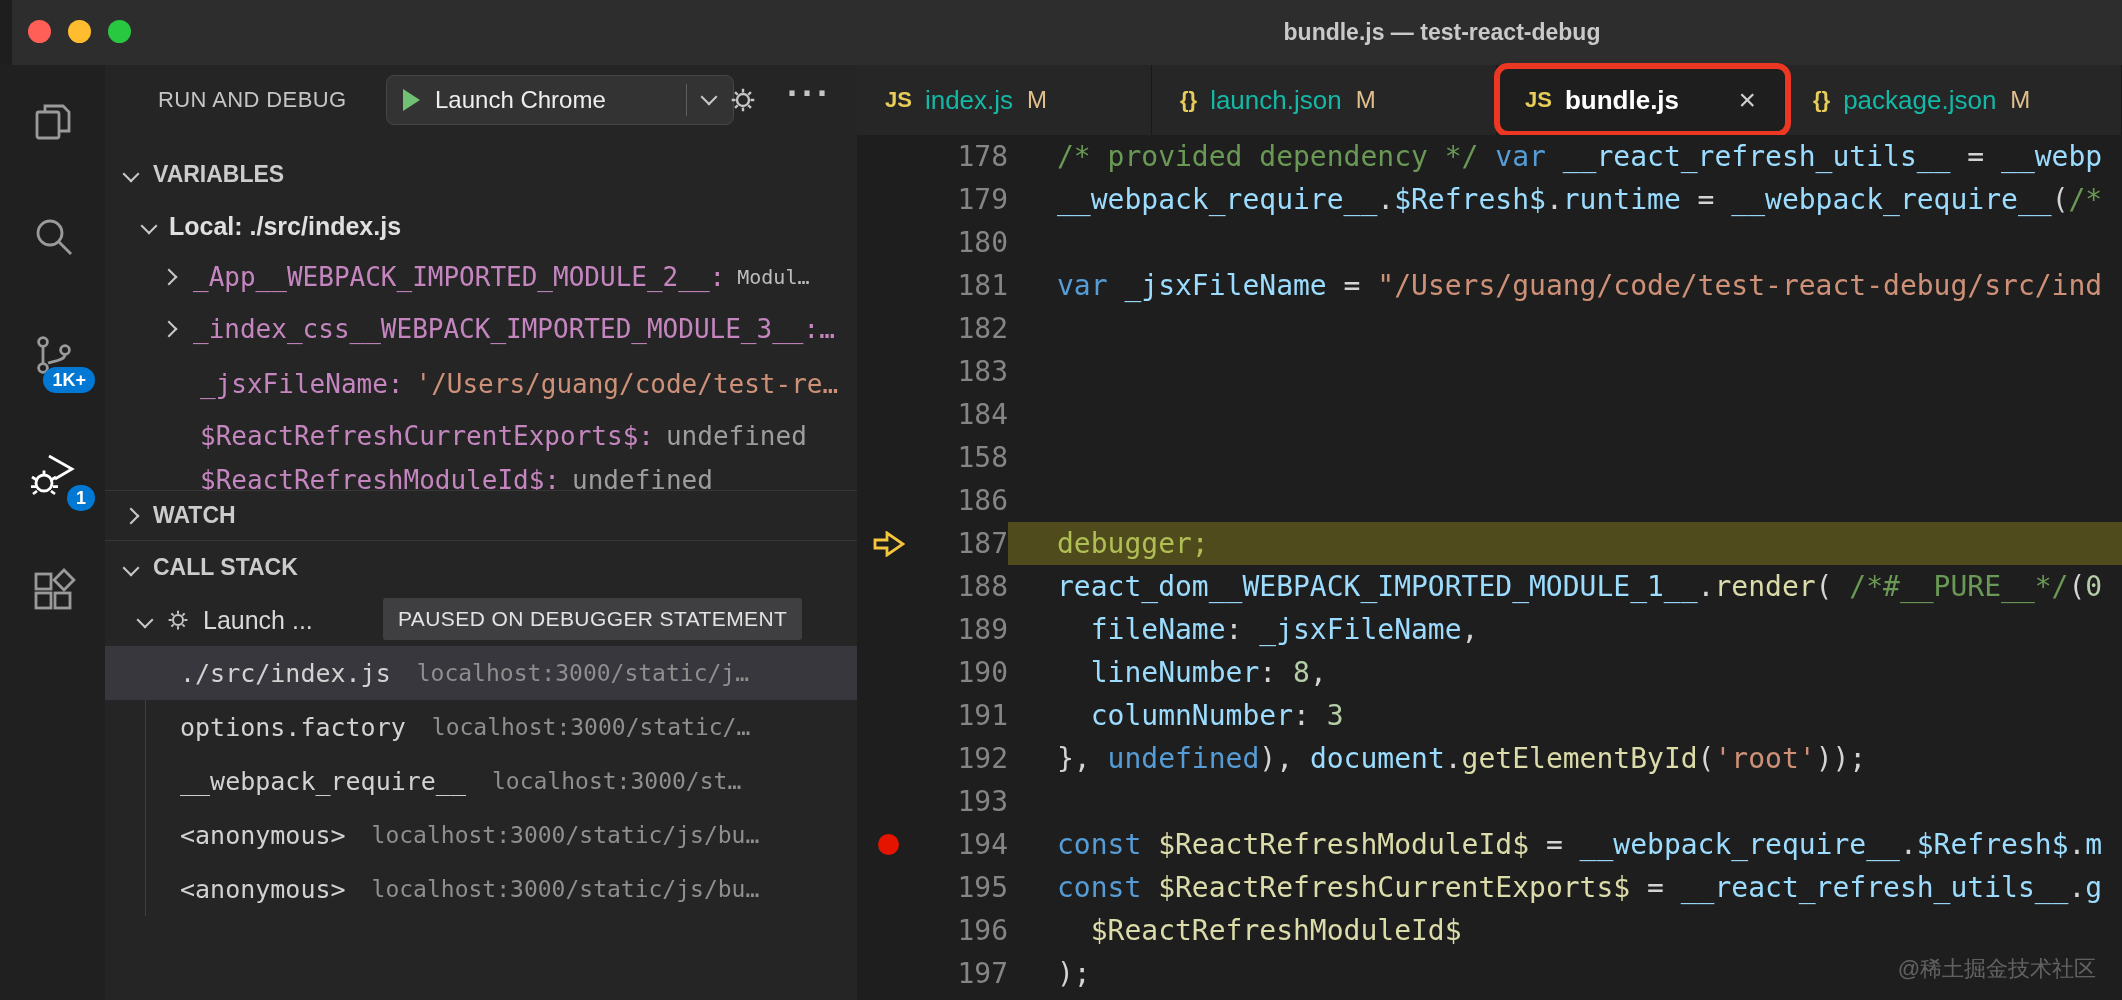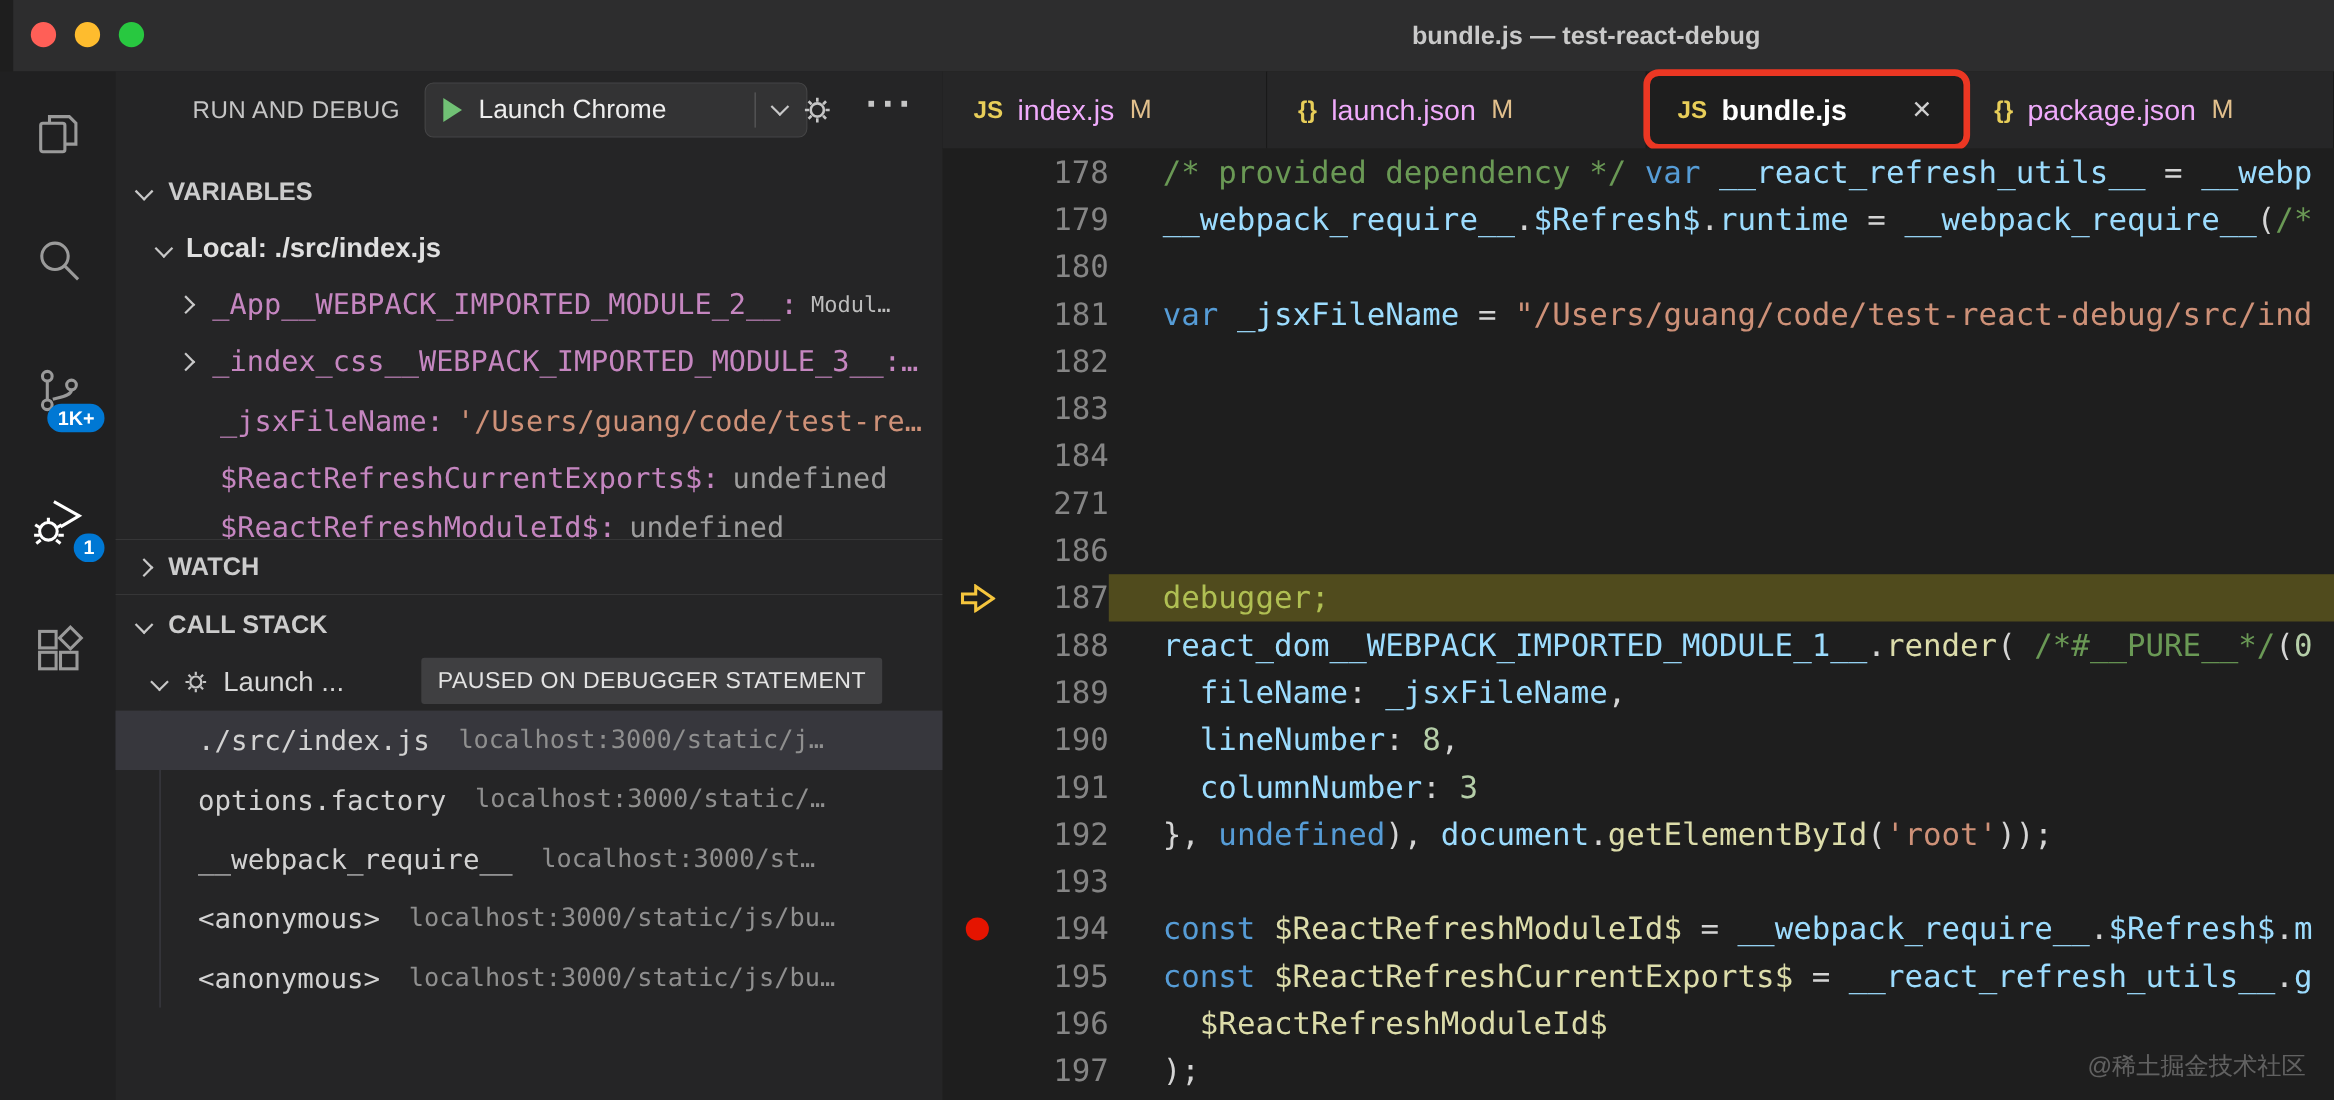--- a/index.html
+++ b/index.html
@@ -21,21 +21,21 @@
   #activitybar { position:absolute; left:0; top:65px; width:105px; height:935px; background:#202021; }
   .ab-item { position:absolute; left:29px; width:48px; height:48px; }
   .ab-item svg { width:48px; height:48px; stroke:#9a9a9a; fill:none; stroke-width:1.4; overflow:visible; }
   .ab-item.active svg { stroke:#ffffff; }
   .ab-badge { position:absolute; right:-18px; bottom:-14px; background:#0078d4; color:#ffffff;
               font-size:18px; font-weight:700; border-radius:22px; padding:4px 9px; line-height:1; }
 
   
   #sidebar { position:absolute; left:105px; top:65px; width:752px; height:935px; background:#252526; }
   #sb-header { position:absolute; left:0; top:0; width:752px; height:70px; }
-  #sb-title { position:absolute; left:70px; top:22px; font-size:22px; color:#c5c5c5; letter-spacing:.4px; }
+  #sb-title { position:absolute; left:53px; top:22px; font-size:22px; color:#c5c5c5; letter-spacing:.4px; }
   #launch-box { position:absolute; left:281px; top:10px; width:348px; height:50px; background:#333334;
                 border:1px solid #454546; border-radius:8px; display:flex; align-items:center; }
   .play-tri { width:0; height:0; border-left:17px solid #71c175; border-top:11px solid transparent;
               border-bottom:11px solid transparent; margin-left:16px; }
   #launch-label { margin-left:15px; font-size:24px; color:#eeeeee; flex:1; white-space:nowrap; }
   .dd-divider { width:1px; height:32px; background:#5f5f60; }
   .chev { width:12px; height:12px; border-right:2.4px solid #c8c8c8; border-bottom:2.4px solid #c8c8c8; display:inline-block; }
   .chev-down { transform:rotate(45deg); }
   .chev-right { transform:rotate(-45deg); }
   #dd-chev { margin:-6px 18px 0 16px; }
@@ -65,21 +65,21 @@
   #paused-badge { position:absolute; left:278px; top:4px; background:#3f3f41; color:#e3e3e3;
                   font-size:21px; letter-spacing:.4px; padding:9px 15px; border-radius:3px; white-space:nowrap; }
   #indent-guide { position:absolute; left:40px; top:581px; width:1px; height:270px; background:#3f3f46; }
 
   
   #tabbar { position:absolute; left:857px; top:65px; width:1265px; height:70px; background:#242425; display:flex; }
   .tab { height:70px; display:flex; align-items:center; padding-left:28px; padding-right:16px;
          border-right:1px solid #191919; background:#262627; }
   .tab.active { background:#1e1e1e; }
   .ficon { color:#e8ce59; font-weight:700; font-size:22px; margin-right:13px; }
-  .tab-label { color:#f0abfc; font-size:26px; }
+  .tab-label { color:#14b8a6; font-size:26px; }
   .tab.active .tab-label { color:#ffffff; font-weight:600; }
   .git-m { color:#e2c08d; font-size:24px; margin-left:14px; }
   .close-x { margin-left:auto; margin-right:12px; color:#cfcfcf; font-size:30px; line-height:30px; }
   #tab-annotation { position:absolute; left:637px; top:-2px; width:297px; height:74px;
                     border:6px solid #ec3723; border-radius:14px; pointer-events:none; }
 
   
   #editor { position:absolute; left:857px; top:135px; width:1265px; height:865px; background:#1e1e1e; overflow:hidden; }
   .code-row { display:flex; height:43px; align-items:center; }
   .gutter-cell { width:63px; flex:none; display:flex; justify-content:center; align-items:center; }
@@ -301,21 +301,21 @@
         <div class="line-num mono">183</div>
         <div class="code-text mono"></div>
       </div>
       <div class="code-row">
         <div class="gutter-cell"></div>
         <div class="line-num mono">184</div>
         <div class="code-text mono"></div>
       </div>
       <div class="code-row">
         <div class="gutter-cell"></div>
-        <div class="line-num mono">271</div>
+        <div class="line-num mono">158</div>
         <div class="code-text mono"></div>
       </div>
       <div class="code-row">
         <div class="gutter-cell"></div>
         <div class="line-num mono">186</div>
         <div class="code-text mono"></div>
       </div>
       <div class="code-row hl">
         <div class="gutter-cell">
           <svg width="32" height="26" viewBox="0 0 16 13">

